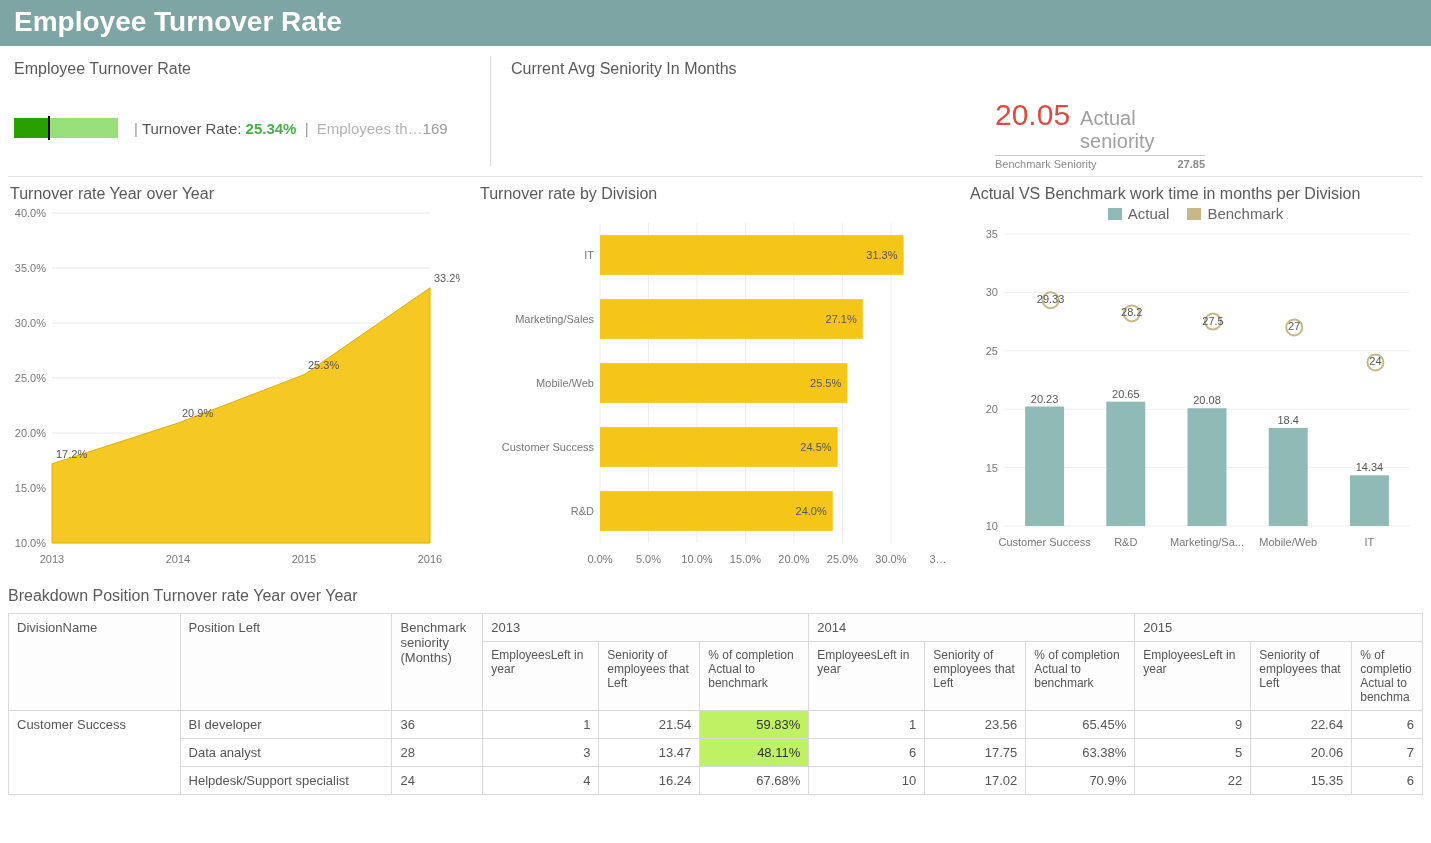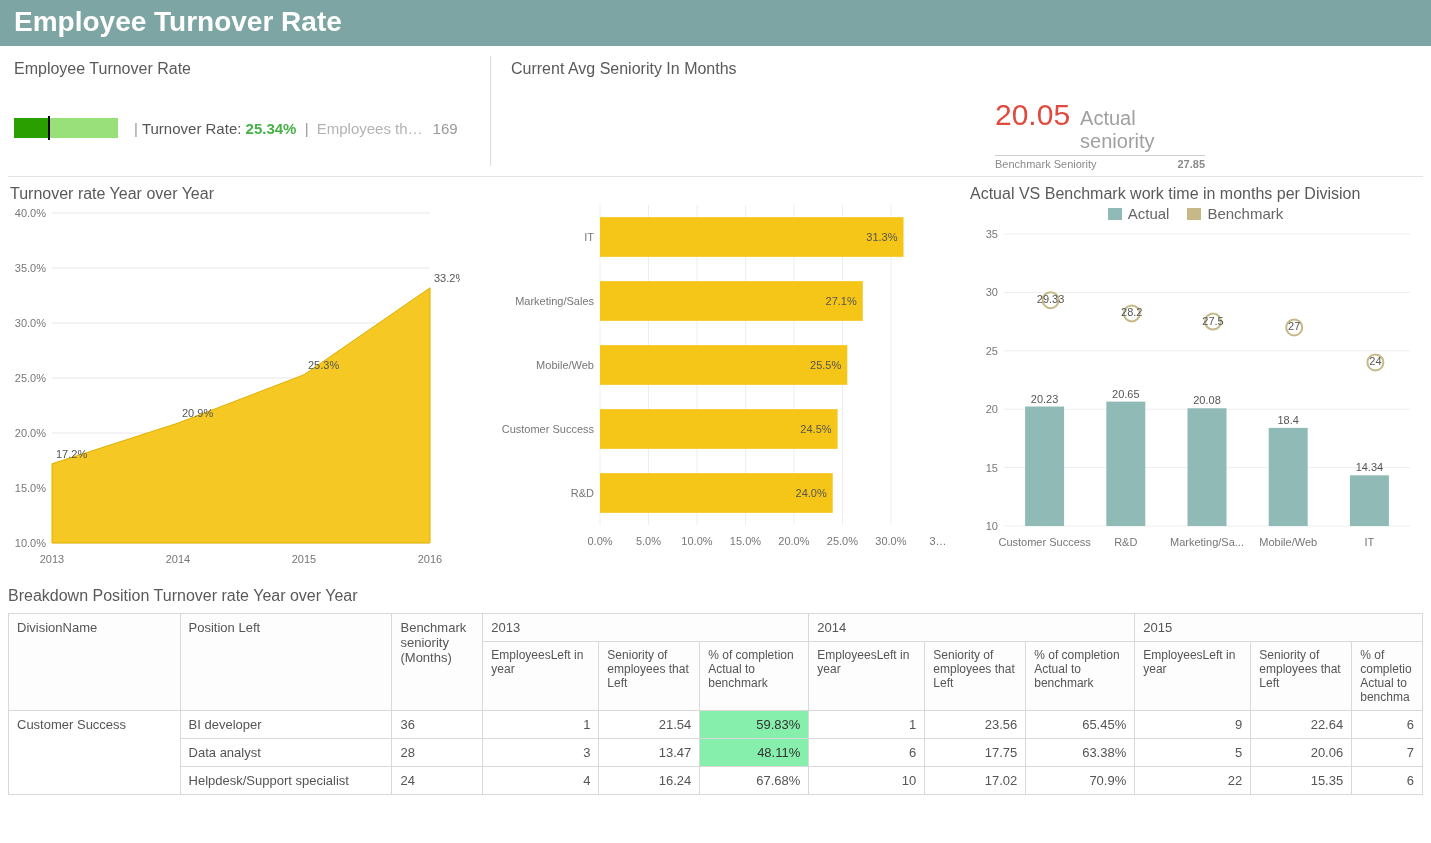--- a/index.html
+++ b/index.html
@@ -9,21 +9,21 @@
   .top-row{display:flex;height:130px;}
   .panel-title{font-size:16px;color:#5a5a5a;font-weight:400;}
   .turnover-kpi{width:490px;padding:14px 14px 0 14px;}
   .kpi-body{display:flex;align-items:center;margin-top:40px;font-size:15px}
   .bar-chip{width:104px;height:20px;background:linear-gradient(to right,#2aa000 0 33%,#9ae07a 33% 100%);margin-right:12px;position:relative;}
   .bar-chip::after{content:"";position:absolute;left:33%;top:-2px;width:2px;height:24px;background:#000;}
   .pipe{color:#9a9a9a;margin:0 4px;}
   .tr-label{color:#555;}
   .tr-val{color:#45b245;font-weight:700;}
   .emp-label{color:#b3b3b3;}
-  .emp-val{color:#9a9a9a;margin-left:10px}
+  .emp-val{color:#9a9a9a;}
   .vdiv{width:1px;background:#dcdcdc;margin:10px 0;}
   .seniority-kpi{flex:1;padding:14px 14px 0 20px;position:relative;}
   .sen-body{position:absolute;right:226px;top:52px;width:210px}
   .sen-row1{display:flex;align-items:baseline;gap:10px;border-bottom:1px solid #ccc;padding-bottom:2px;}
   .sen-big{color:#e04a3f;font-size:30px;font-weight:400;}
   .sen-lbl{color:#a0a0a0;font-size:20px;}
   .sen-row2{display:flex;justify-content:space-between;color:#8a8a8a;font-size:11px;margin-top:2px;}
   .sen-row2 .v{font-weight:700;}
   .hdiv{height:1px;background:#e3e3e3;margin:0 8px;}
   .mid-row{display:flex;height:400px;}
@@ -36,21 +36,21 @@
   .data-label{font-size:11px;fill:#555;}
   .legend{display:flex;justify-content:center;gap:18px;font-size:15px;color:#666;margin:2px 0 4px 0;}
   .legend span{display:inline-flex;align-items:center;gap:6px}
   .sw{width:14px;height:12px;display:inline-block}
   .bottom{padding:10px 8px 0 8px;}
   .bottom .panel-title{margin-bottom:8px;}
   table{border-collapse:collapse;width:100%;font-size:13px;color:#555;table-layout:fixed;padding-left:20px;}
   th,td{border:1px solid #d9d9d9;padding:6px 8px;text-align:left;vertical-align:top;font-weight:400;}
   th{background:#fdfdfd;color:#555;}
   td.num{text-align:right;}
-  td.bad{background:#86efac;color:#333;}
+  td.bad{background:#bef264;color:#333;}
   .yeargrp th{border-bottom:none}
   .subhdr th{font-size:12px;}
 </style>
 </head>
 <body>
 
 <div class="header">
     <h1>Employee Turnover Rate</h1>
   </div>
 
@@ -108,20 +108,21 @@
         <text x="294" y="360" class="axis-text" text-anchor="middle">2015</text>
         <text x="420" y="360" class="axis-text" text-anchor="middle">2016</text>
         <path d="M42,340 L42,260.8 L168,220.10000000000002 L294,171.7 L420,84.79999999999995 L420,340 Z" fill="#f5c518" fill-opacity="0.95" stroke="#e0b000" stroke-width="1"></path>
         <text x="46" y="254.8" class="data-label" text-anchor="start">17.2%</text>
         <text x="172" y="214.10000000000002" class="data-label" text-anchor="start">20.9%</text>
         <text x="298" y="165.7" class="data-label" text-anchor="start">25.3%</text>
         <text x="424" y="78.79999999999995" class="data-label" text-anchor="start">33.2%</text>
       </svg>
   </div>
   <div class="chart-panel p-bars">
+    <div class="panel-title">Turnover rate by Division</div>
     <svg id="svg-hbar" width="470" height="370">
         <line x1="120" x2="120" y1="20" y2="340" stroke="#eee"></line>
         <text x="120" y="360" class="axis-text" text-anchor="middle">0.0%</text>
         <line x1="168.4848484848485" x2="168.4848484848485" y1="20" y2="340" stroke="#eee"></line>
         <text x="168.4848484848485" y="360" class="axis-text" text-anchor="middle">5.0%</text>
         <line x1="216.96969696969697" x2="216.96969696969697" y1="20" y2="340" stroke="#eee"></line>
         <text x="216.96969696969697" y="360" class="axis-text" text-anchor="middle">10.0%</text>
         <line x1="265.45454545454544" x2="265.45454545454544" y1="20" y2="340" stroke="#eee"></line>
         <text x="265.45454545454544" y="360" class="axis-text" text-anchor="middle">15.0%</text>
         <line x1="313.93939393939394" x2="313.93939393939394" y1="20" y2="340" stroke="#eee"></line>

